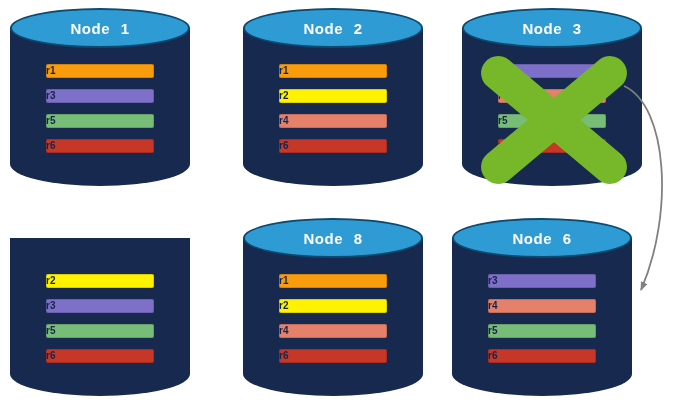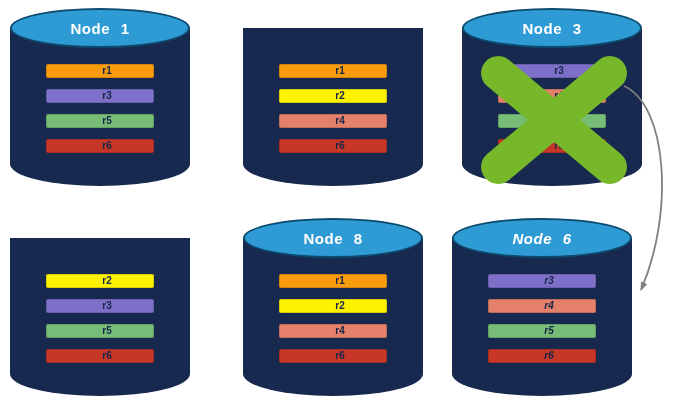--- a/index.html
+++ b/index.html
@@ -9,21 +9,21 @@
     background:#ffffff;
     font-family:"Liberation Sans", sans-serif;
     overflow:hidden;
   }
   .node{position:absolute;width:180px;height:178px;}
   .pos-n1{left:10px;top:8px;}
   .pos-n2{left:243px;top:8px;}
   .pos-n3{left:462px;top:8px;}
   .pos-n4{left:10px;top:218px;}
   .pos-n5{left:243px;top:218px;}
-  .pos-n6{left:452px;top:218px;font-style:italic;}
+  .pos-n6{left:452px;top:218px;}
   .cyl-body{
     position:absolute;left:0;right:0;top:20px;bottom:0;
     border-radius:0 0 50% 50% / 0 0 22px 22px;
   }
   .cyl-top{
     position:absolute;left:0;right:0;top:0;height:40px;
     border-radius:50%;
     border:2px solid #0c4a6e;
     box-sizing:border-box;
     display:flex;align-items:center;justify-content:center;
@@ -35,23 +35,22 @@
     user-select:none;
   }
   .bars{
     position:absolute;top:56px;left:50%;
     transform:translateX(-50%);
     width:108px;
     display:flex;flex-direction:column;gap:11px;
   }
   .bar{
     height:14px;border-radius:2px;
-    display:flex;align-items:center;justify-content:center;
+    display:flex;align-items:center;justify-content:flex-start;
     box-shadow:0 0 0 1px rgba(0,0,0,.15) inset;
-    padding-left:14px;
   }
   .bar span{
     font-size:10px;font-weight:700;color:#15254a;line-height:1;
   }
   .x-mark{position:absolute;left:0;top:0;width:100%;height:100%;pointer-events:none;}
   .x-arm{
     position:absolute;left:92px;top:112px;
     width:180px;height:34px;border-radius:17px;
   }
   .x-arm.a1{transform:translate(-50%,-50%) rotate(40deg);}
@@ -81,20 +80,23 @@
           <span>r5</span>
         </div>
       <div class="bar" style="background: rgb(198, 55, 39);">
           <span>r6</span>
         </div>
     </div>
   </div>
 
   <div class="node pos-n2">
     <div class="cyl-body" style="background: rgb(23, 41, 78);"></div>
+    <div class="cyl-top" style="background: rgb(46, 155, 213);">
+      <span class="node-label">Node 2</span>
+    </div>
     <div class="bars">
       <div class="bar" style="background: rgb(248, 156, 14);">
           <span>r1</span>
         </div>
       <div class="bar" style="background: rgb(255, 242, 0);">
           <span>r2</span>
         </div>
       <div class="bar" style="background: rgb(229, 128, 107);">
           <span>r4</span>
         </div>

